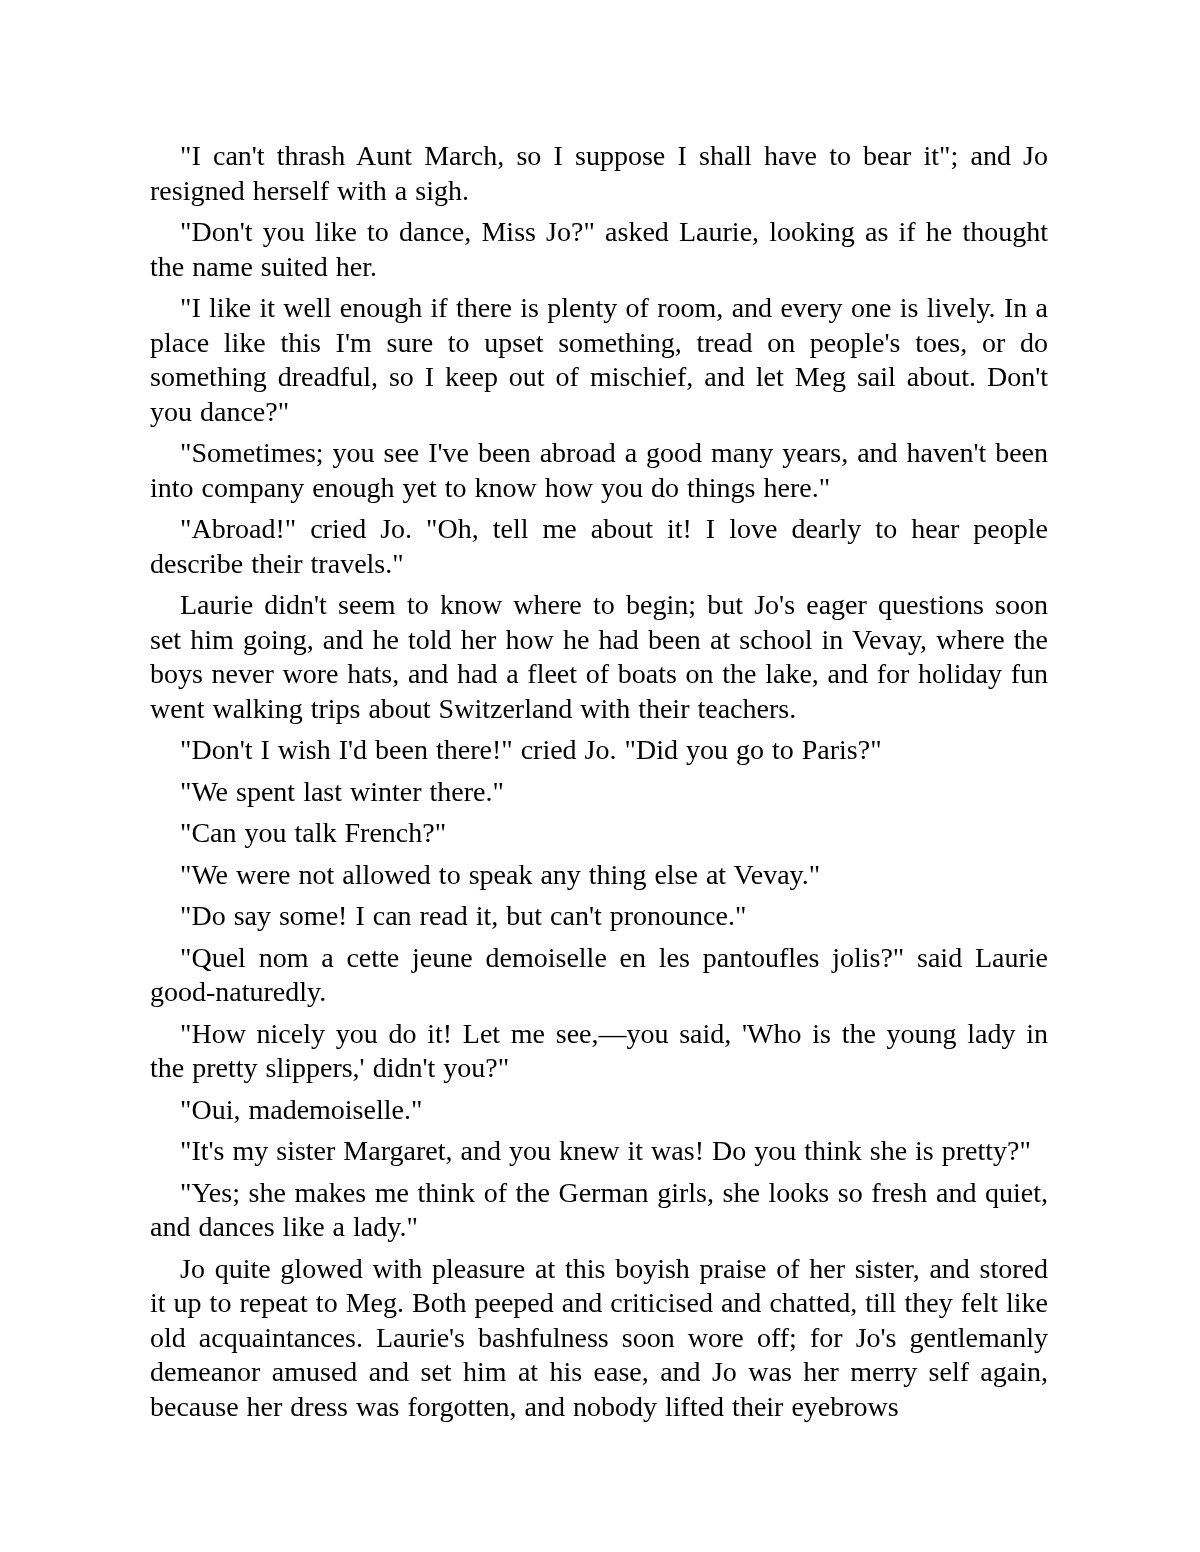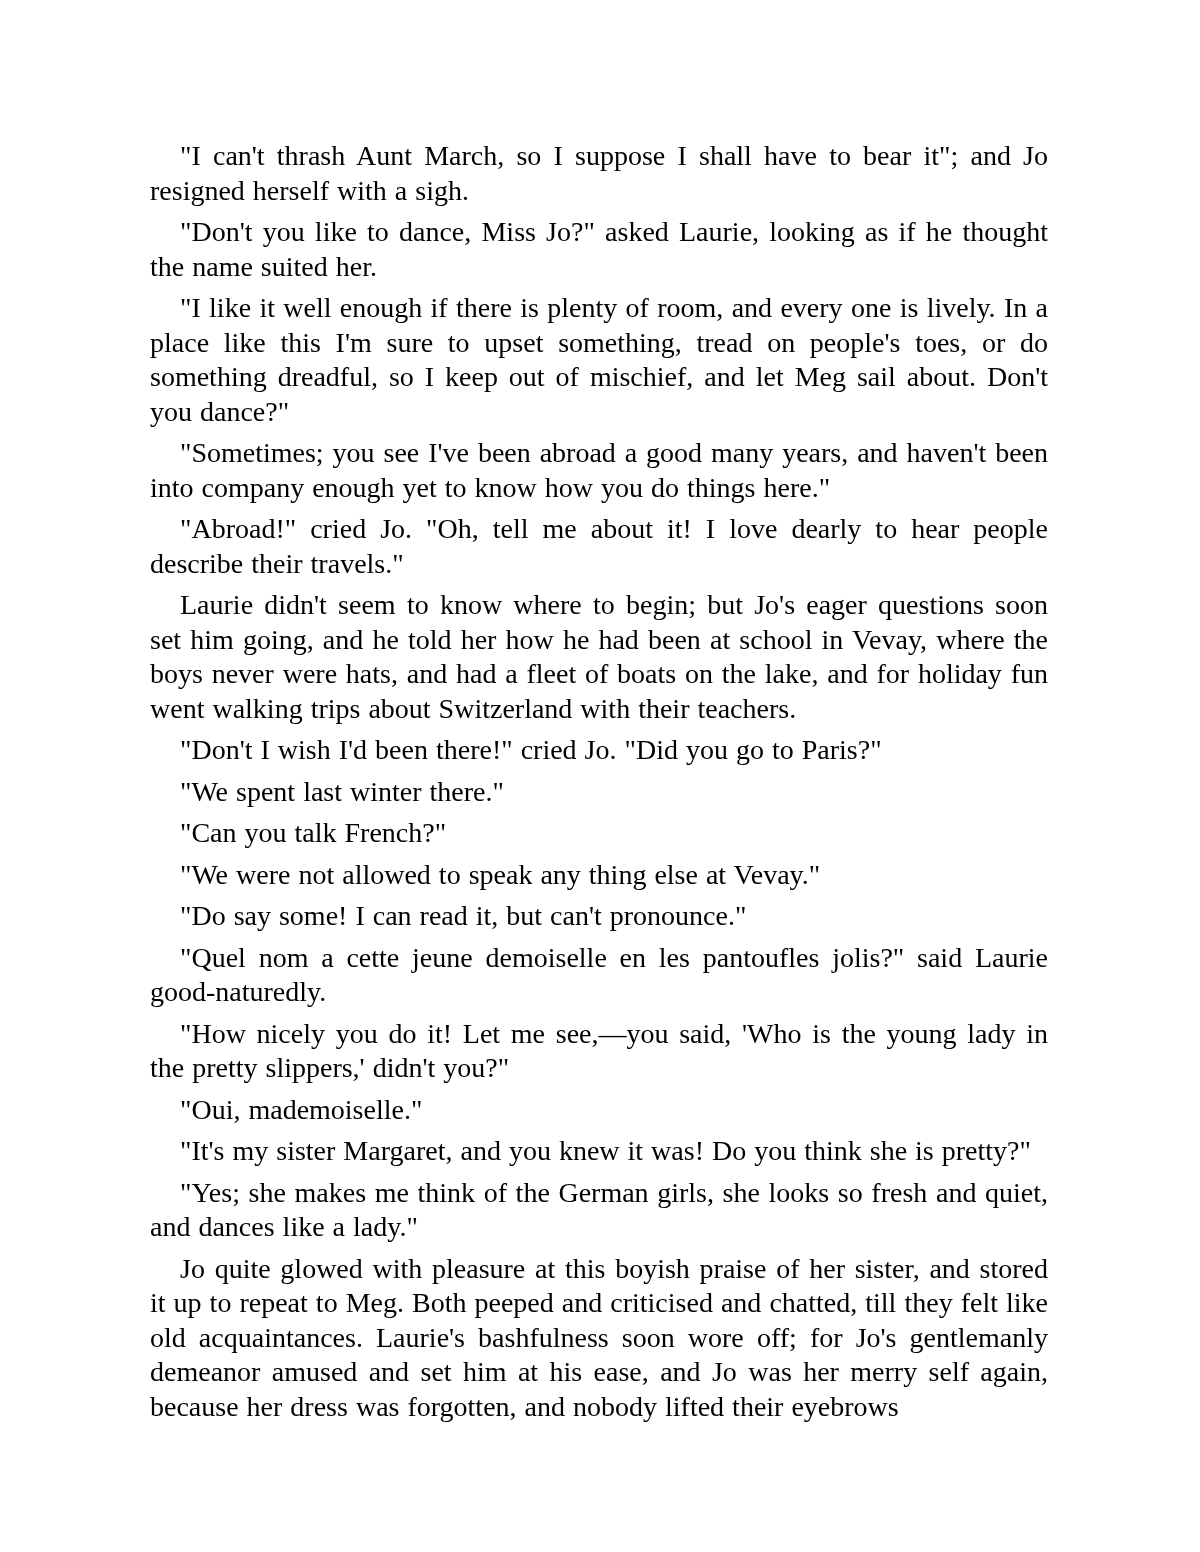--- a/index.html
+++ b/index.html
@@ -33,21 +33,21 @@
 </head>
 <body>
 
 <div class="page">
   <div class="text-column">
     <p>"I can't thrash Aunt March, so I suppose I shall have to bear it"; and Jo resigned herself with a sigh.</p>
     <p>"Don't you like to dance, Miss Jo?" asked Laurie, looking as if he thought the name suited her.</p>
     <p>"I like it well enough if there is plenty of room, and every one is lively. In a place like this I'm sure to upset something, tread on people's toes, or do something dreadful, so I keep out of mischief, and let Meg sail about. Don't you dance?"</p>
     <p>"Sometimes; you see I've been abroad a good many years, and haven't been into company enough yet to know how you do things here."</p>
     <p>"Abroad!" cried Jo. "Oh, tell me about it! I love dearly to hear people describe their travels."</p>
-    <p>Laurie didn't seem to know where to begin; but Jo's eager questions soon set him going, and he told her how he had been at school in Vevay, where the boys never were hats, and had a fleet of boats on the lake, and for holiday fun went walking trips about Switzerland with their teachers.</p>
+    <p>Laurie didn't seem to know where to begin; but Jo's eager questions soon set him going, and he told her how he had been at school in Vevay, where the boys never wore hats, and had a fleet of boats on the lake, and for holiday fun went walking trips about Switzerland with their teachers.</p>
     <p>"Don't I wish I'd been there!" cried Jo. "Did you go to Paris?"</p>
     <p>"We spent last winter there."</p>
     <p>"Can you talk French?"</p>
     <p>"We were not allowed to speak any thing else at Vevay."</p>
     <p>"Do say some! I can read it, but can't pronounce."</p>
     <p>"Quel nom a cette jeune demoiselle en les pantoufles jolis?" said Laurie good-naturedly.</p>
     <p>"How nicely you do it! Let me see,—you said, 'Who is the young lady in the pretty slippers,' didn't you?"</p>
     <p>"Oui, mademoiselle."</p>
     <p>"It's my sister Margaret, and you knew it was! Do you think she is pretty?"</p>
     <p>"Yes; she makes me think of the German girls, she looks so fresh and quiet, and dances like a lady."</p>

